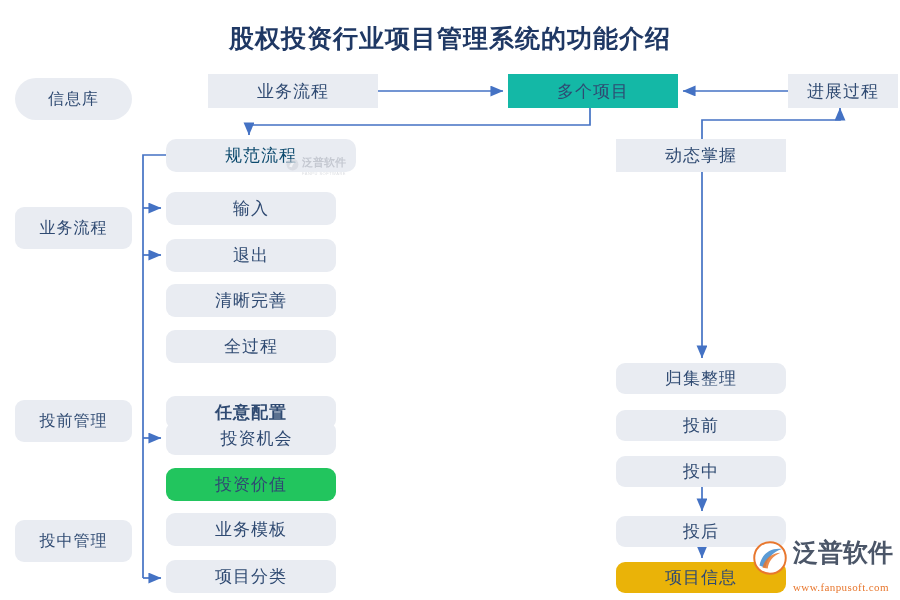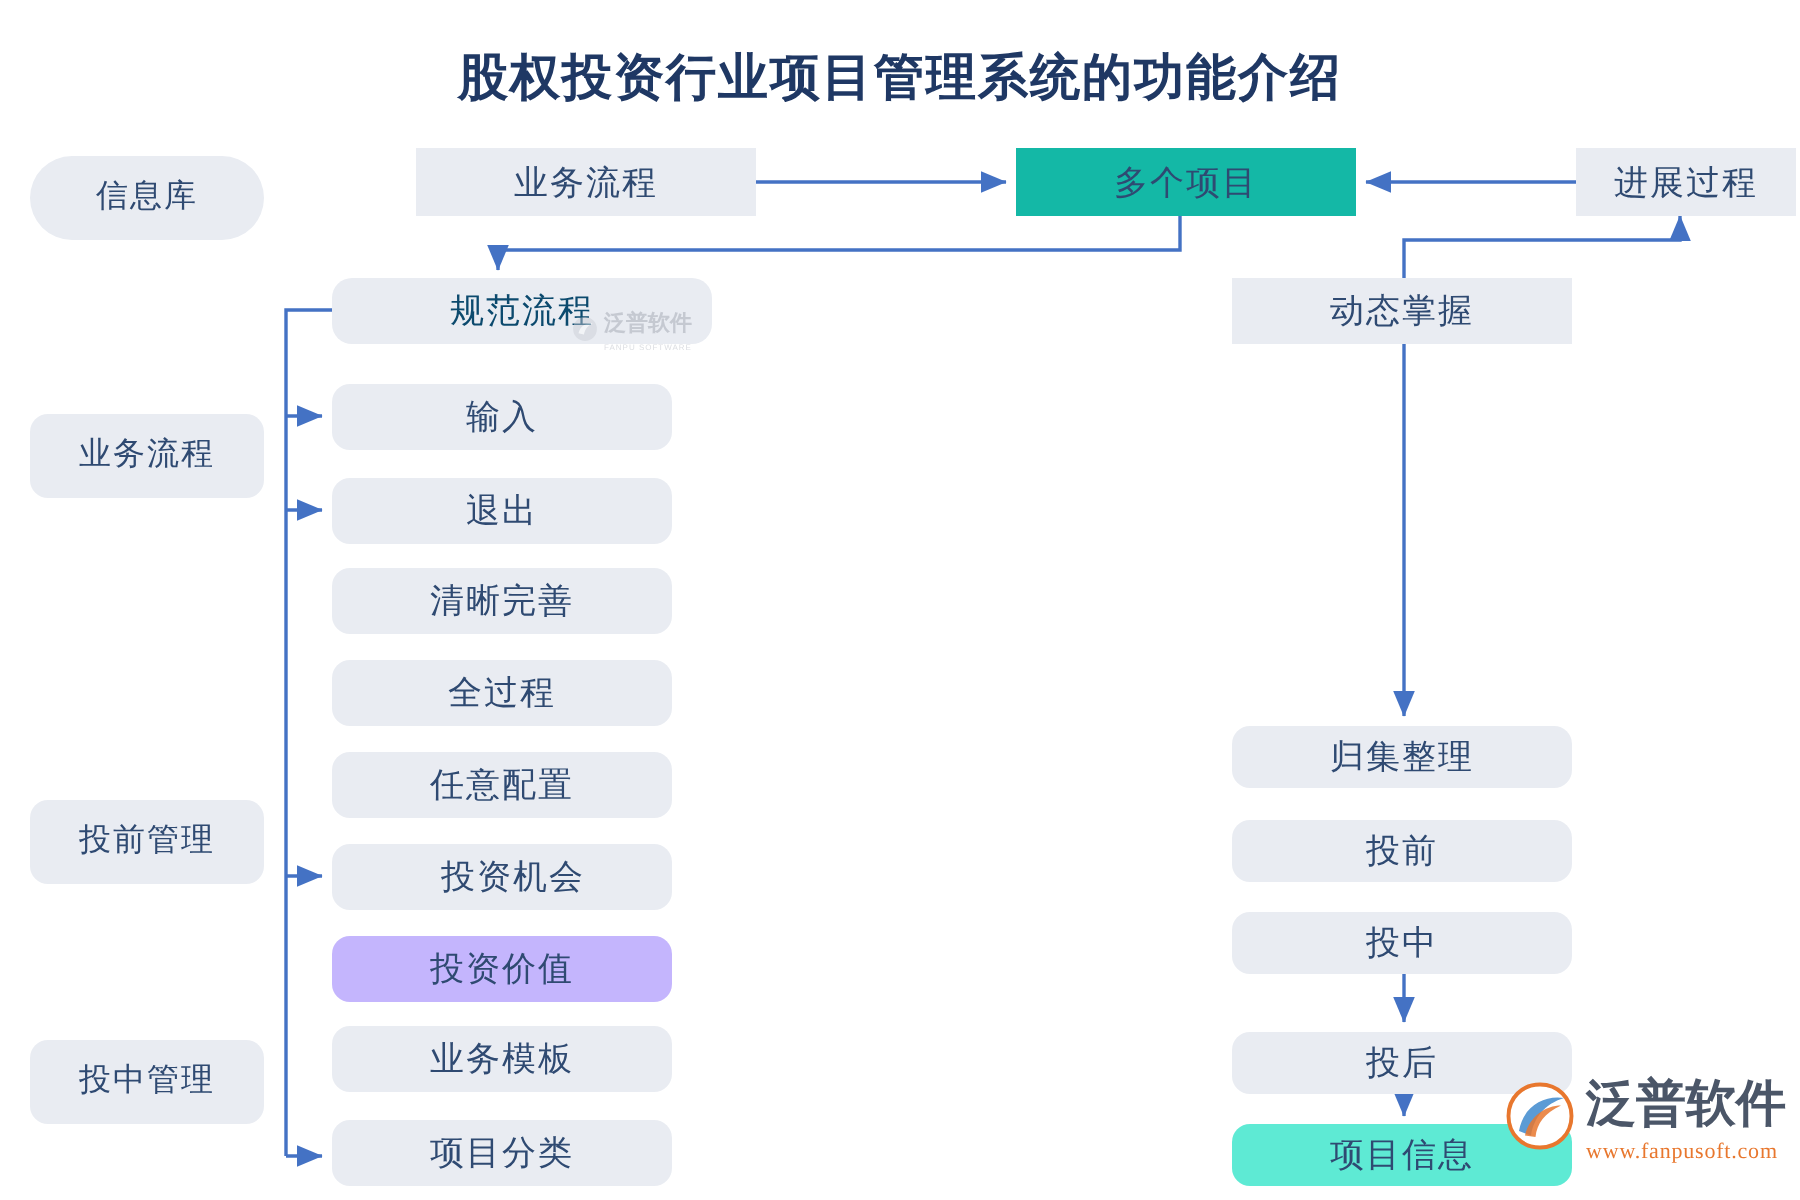--- a/index.html
+++ b/index.html
@@ -103,21 +103,21 @@
     font-family: "Liberation Sans", sans-serif;
     letter-spacing: 0px;
     line-height: 1;
   }
   #logo-main .logo-url {
     font-size: 11px;
     color: #e8772e;
     font-family: "Liberation Serif", serif;
     letter-spacing: .4px;
     line-height: 1;
-    margin-top: 6px;
+    margin-top: 17px;
   }
 </style>
 </head>
 <body>
 
 <div id="canvas">
 
   <div id="page-title" style="color: rgb(31, 56, 100);">股权投资行业项目管理系统的功能介绍</div>
 
   <svg id="connectors" viewBox="0 0 900 600" width="900" height="600">
@@ -180,27 +180,27 @@
     </div>
   <div class="node rounded" style="left: 166px; top: 239px; width: 170px; height: 33px; background: rgb(233, 236, 242); color: rgb(47, 74, 114);">
       <span>退出</span>
     </div>
   <div class="node rounded" style="left: 166px; top: 284px; width: 170px; height: 33px; background: rgb(233, 236, 242); color: rgb(47, 74, 114);">
       <span>清晰完善</span>
     </div>
   <div class="node rounded" style="left: 166px; top: 330px; width: 170px; height: 33px; background: rgb(233, 236, 242); color: rgb(47, 74, 114);">
       <span>全过程</span>
     </div>
-  <div class="node rounded" style="left: 166px; top: 376px; width: 170px; height: 33px; background: rgb(233, 236, 242); color: rgb(47, 74, 114);">
+  <div class="node rounded" style="left: 166px; top: 396px; width: 170px; height: 33px; background: rgb(233, 236, 242); color: rgb(47, 74, 114); font-weight: bold;">
       <span>任意配置</span>
     </div>
   <div class="node rounded" style="left: 166px; top: 422px; width: 170px; height: 33px; background: rgb(233, 236, 242); color: rgb(47, 74, 114); padding-left: 11px;">
       <span>投资机会</span>
     </div>
-  <div class="node rounded" style="left: 166px; top: 468px; width: 170px; height: 33px; background: #c4b5fd; color: rgb(47, 74, 114);">
+  <div class="node rounded" style="left: 166px; top: 468px; width: 170px; height: 33px; background: #22c55e; color: rgb(47, 74, 114);">
       <span>投资价值</span>
     </div>
   <div class="node rounded" style="left: 166px; top: 513px; width: 170px; height: 33px; background: rgb(233, 236, 242); color: rgb(47, 74, 114);">
       <span>业务模板</span>
     </div>
   <div class="node rounded" style="left: 166px; top: 560px; width: 170px; height: 33px; background: rgb(233, 236, 242); color: rgb(47, 74, 114);">
       <span>项目分类</span>
     </div>
 
   <div class="node sharp" style="left: 616px; top: 139px; width: 170px; height: 33px; background: rgb(233, 236, 242); color: rgb(47, 74, 114);">
@@ -211,21 +211,21 @@
     </div>
   <div class="node rounded" style="left: 616px; top: 410px; width: 170px; height: 31px; background: rgb(233, 236, 242); color: rgb(47, 74, 114);">
       <span>投前</span>
     </div>
   <div class="node rounded" style="left: 616px; top: 456px; width: 170px; height: 31px; background: rgb(233, 236, 242); color: rgb(47, 74, 114);">
       <span>投中</span>
     </div>
   <div class="node rounded" style="left: 616px; top: 516px; width: 170px; height: 31px; background: rgb(233, 236, 242); color: rgb(47, 74, 114);">
       <span>投后</span>
     </div>
-  <div class="node rounded" style="left: 616px; top: 562px; width: 170px; height: 31px; background: #5eead4; color: rgb(47, 74, 114);">
+  <div class="node rounded" style="left: 616px; top: 562px; width: 170px; height: 31px; background: #eab308; color: rgb(47, 74, 114);">
       <span>项目信息</span>
     </div>
 
   <div class="wm-small" id="wm-inline" style="left: 286px; top: 152px;">
     <svg width="13" height="13" viewBox="0 0 24 24">
       <circle cx="12" cy="12" r="11" fill="#c9ccd4"></circle>
       <path d="M6 16 C8 8, 15 6, 19 7 C14 9, 12 13, 11 17 Z" fill="#ffffff"></path>
     </svg>
     <div>
       <span class="wm-text">泛普软件</span>

